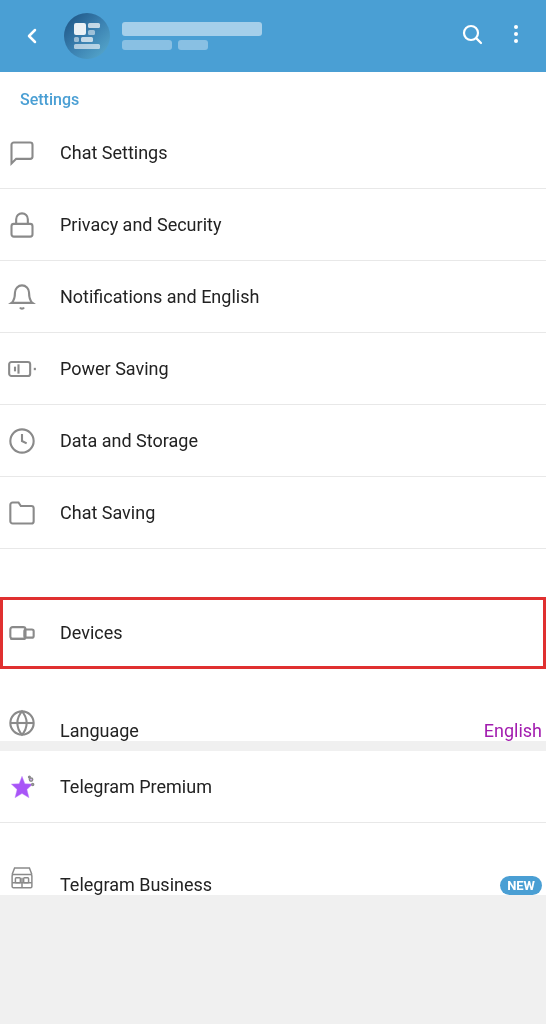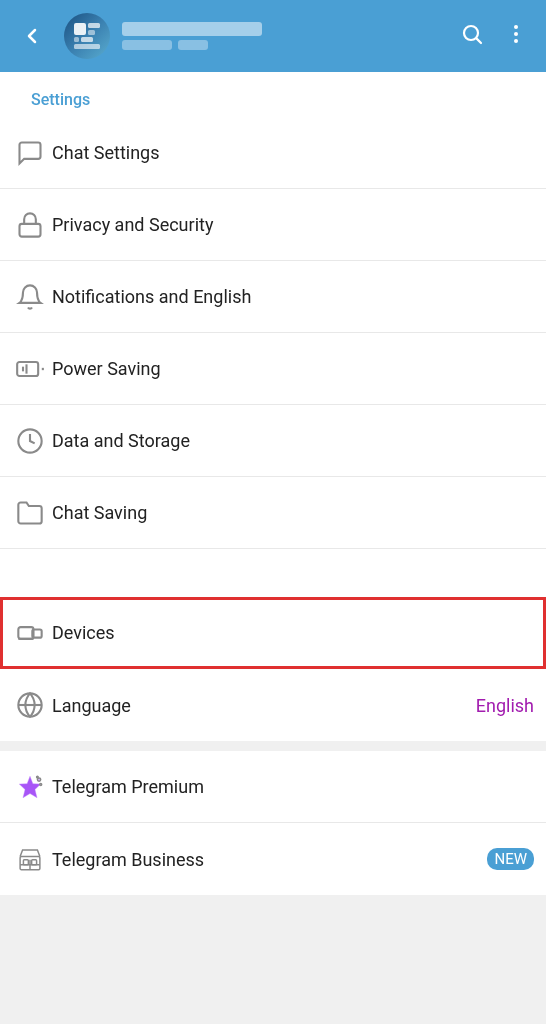--- a/index.html
+++ b/index.html
@@ -80,39 +80,40 @@
       cursor: pointer;
     }
 
     
     .content {
       background: white;
       margin: 0;
     }
 
     .section-label {
-      padding: 18px 20px 8px 31px;
+      padding: 18px 20px 8px 20px;
       font-size: 16px;
       font-weight: 500;
       color: #4a9fd4;
     }
 
     .menu-item {
       display: flex;
       align-items: center;
-      padding: 0 12px;
+      padding: 0 4px;
       height: 72px;
       background: white;
       border-bottom: 1px solid #e8e8e8;
       cursor: pointer;
       position: relative;
-      gap: 4px;
+      gap: 20px;
     }
     .menu-item:last-child {
       border-bottom: none;
+      align-items: flex-end;
     }
     .menu-item.highlighted {
       outline: 3px solid #e03030;
       outline-offset: -3px;
       z-index: 1;
       margin-top: 48px;
     }
     .menu-icon {
       width: 36px;
       height: 36px;
@@ -146,22 +147,22 @@
 
     
     .premium-section {
       background: #fde047;
     }
 
     
     .new-badge {
       background: #4a9fd4;
       color: white;
-      font-size: 15px;
-      font-weight: normal;
+      font-size: 13px;
+      font-weight: bold;
       padding: 2px 7px;
       border-radius: 10px;
       margin-left: 12px;
     }
   </style>
 </head>
 <body>
 
 <div class="header">
   <div class="header-back">

